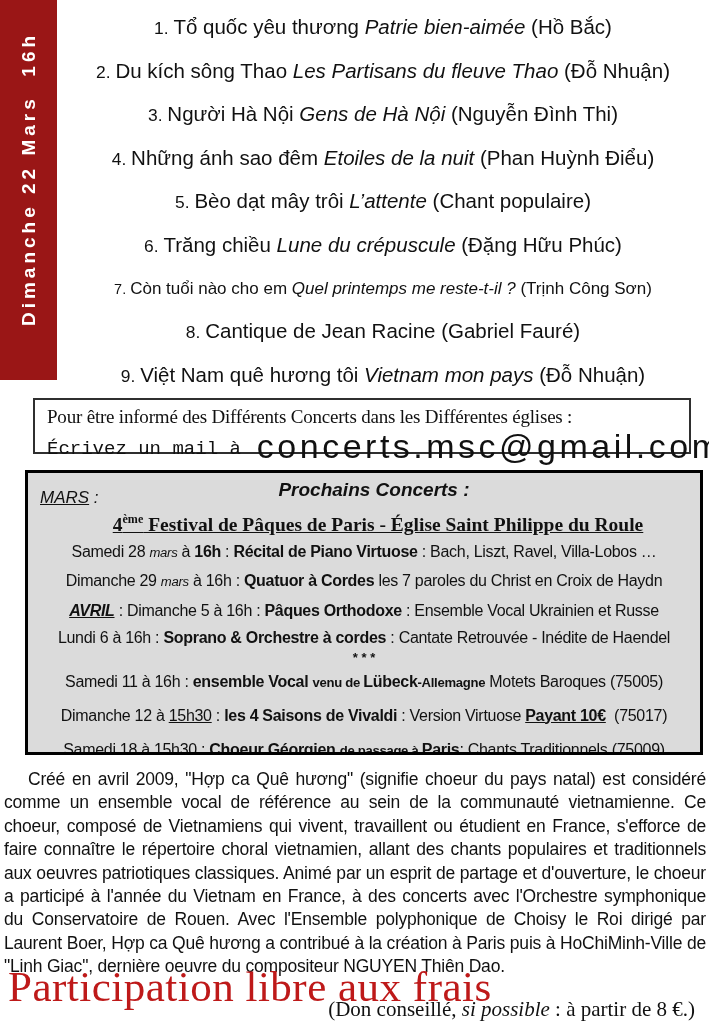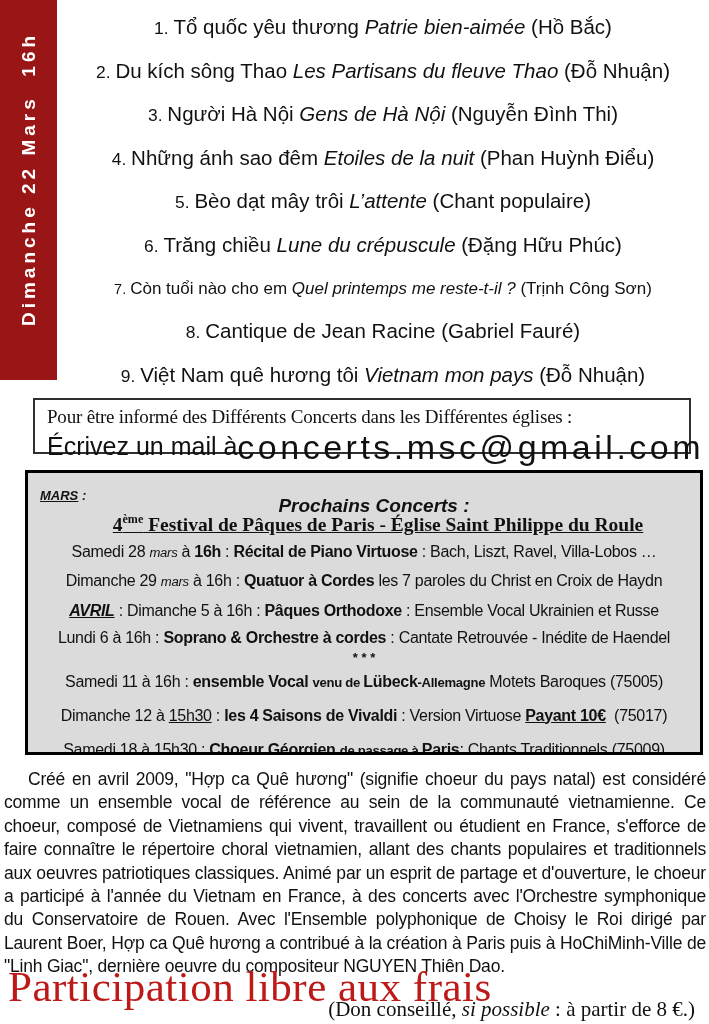--- a/index.html
+++ b/index.html
@@ -18,29 +18,29 @@
   .pnum{font-size:0.85em;}
   .ptitle{font-weight:normal;}
   .psub{font-style:italic;}
 
   
   .email-box{position:absolute;left:33px;top:398px;width:658px;height:56px;border:2px solid #2f2f2f;
         background:#fff;padding:4px 0 0 12px;box-sizing:border-box;
         font-family:"Liberation Serif",serif;font-size:19px;}
   .ebox-line1{line-height:26px;letter-spacing:-0.2px;}
   .ebox-line2{white-space:pre;line-height:32px;}
-  .ebox-label{font-family:Liberation Sans, sans-serif;font-size:25px;margin-right:0;vertical-align:4px;}
+  .ebox-label{font-family:Liberation Mono, monospace;font-size:19px;margin-right:16px;vertical-align:4px;}
   .email-addr{font-family:"Liberation Sans",sans-serif;font-weight:normal;font-size:34px;letter-spacing:3.5px;}
 
   
   .gray-box{position:absolute;left:25px;top:470px;width:678px;height:285px;background:#dbdbdb;
         border:3px solid #000;box-sizing:border-box;overflow:hidden;}
   .gbhead{position:relative;height:33px;}
-  .gb-title{text-align:center;font-weight:bold;font-style:italic;font-size:19px;padding-top:22px;margin-left:20px;}
-  .gb-mars{position:absolute;left:12px;top:15px;font-weight:bold;font-style:italic;font-size:13px;white-space:pre;}
+  .gb-title{text-align:center;font-weight:bold;font-style:italic;font-size:19px;padding-top:6px;margin-left:20px;}
+  .gb-mars{position:absolute;left:12px;top:15px;font-weight:normal;font-style:italic;font-size:17px;white-space:pre;}
   .festival{text-align:center;font-family:"Liberation Serif",serif;font-weight:bold;font-size:19.5px;
         text-decoration:underline;line-height:27px;white-space:pre;margin-left:28px;}
   .grow{text-align:center;white-space:pre;font-size:16px;letter-spacing:-0.3px;line-height:28px;}
   .grow.tall{line-height:33px;}
   .stars{text-align:center;font-weight:bold;font-size:13px;line-height:14px;}
   .b{font-weight:bold;}
   .i{font-style:italic;}
   .bi{font-weight:bold;font-style:italic;}
   .u{text-decoration:underline;}
   .sm{font-size:0.82em;}

